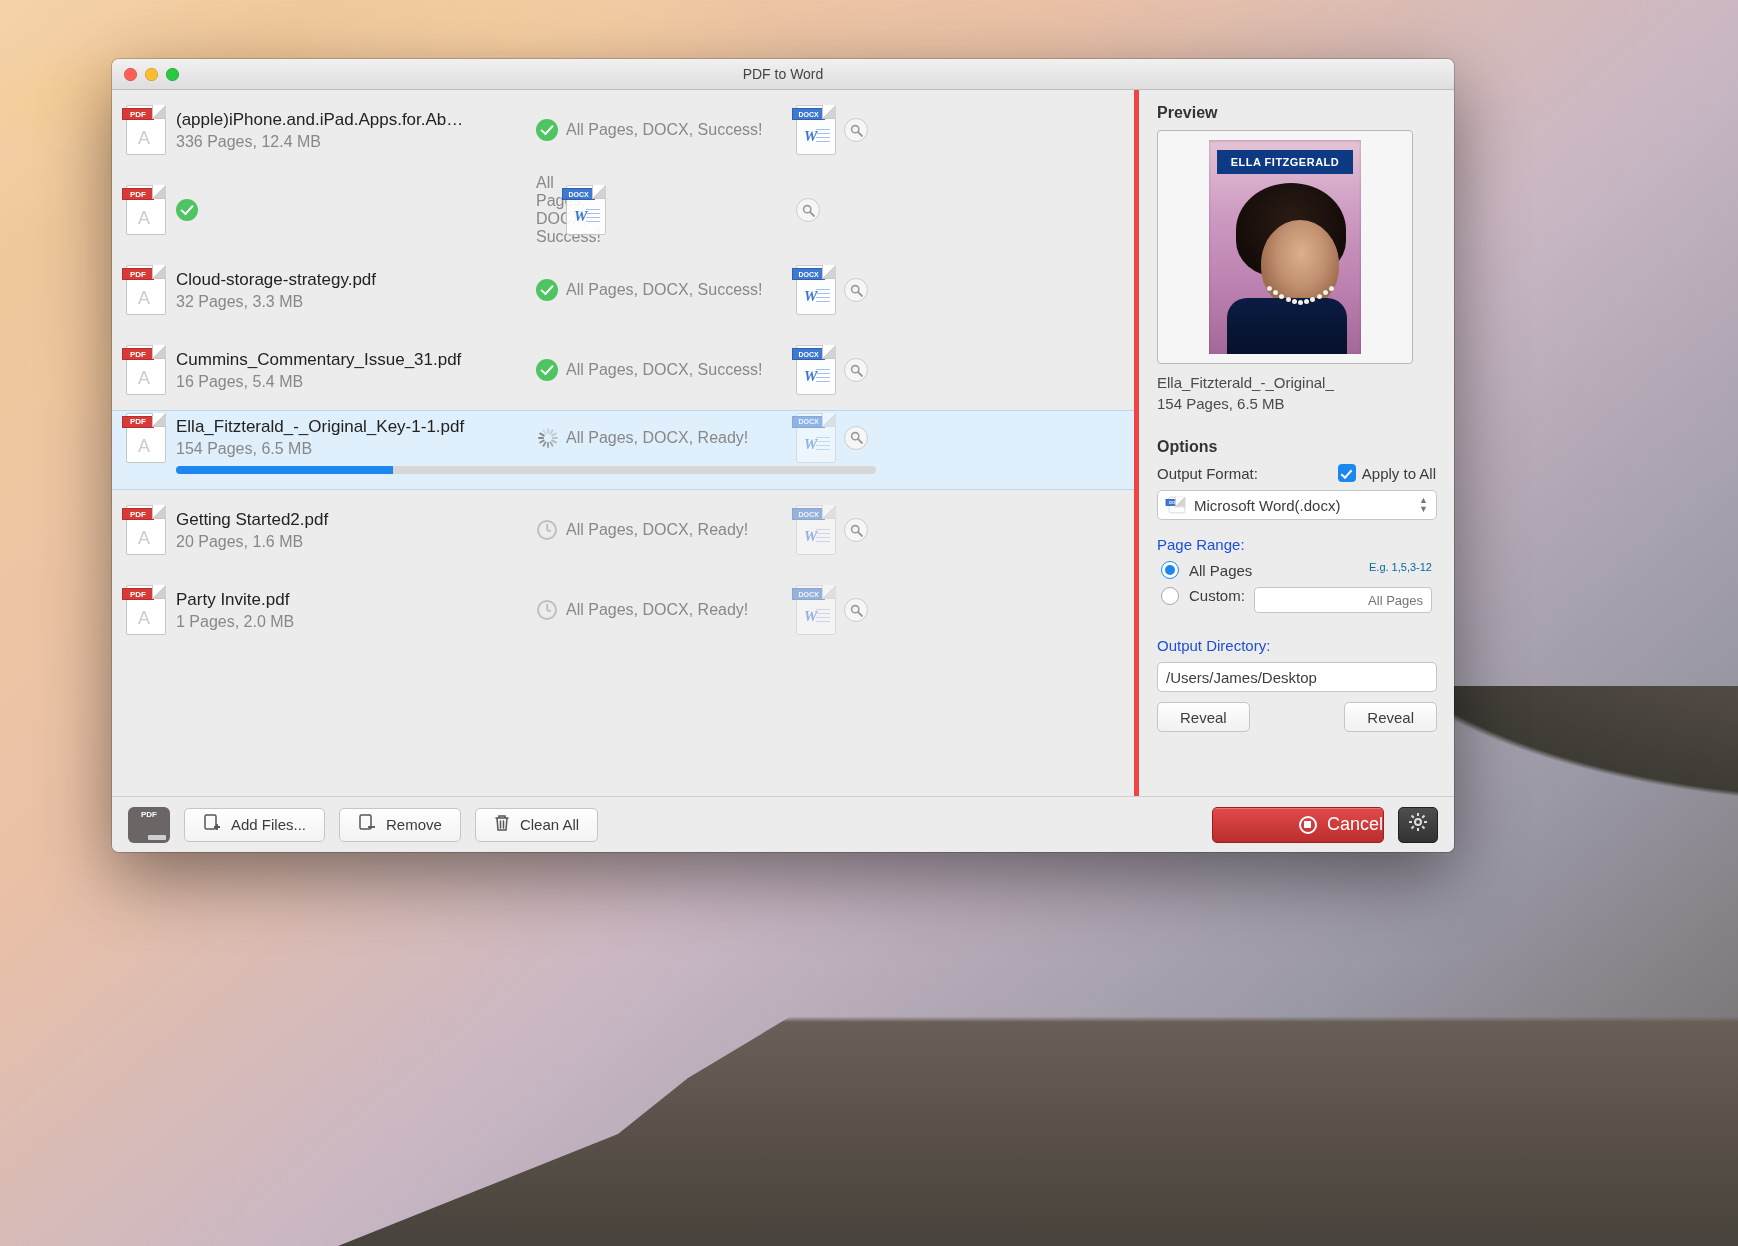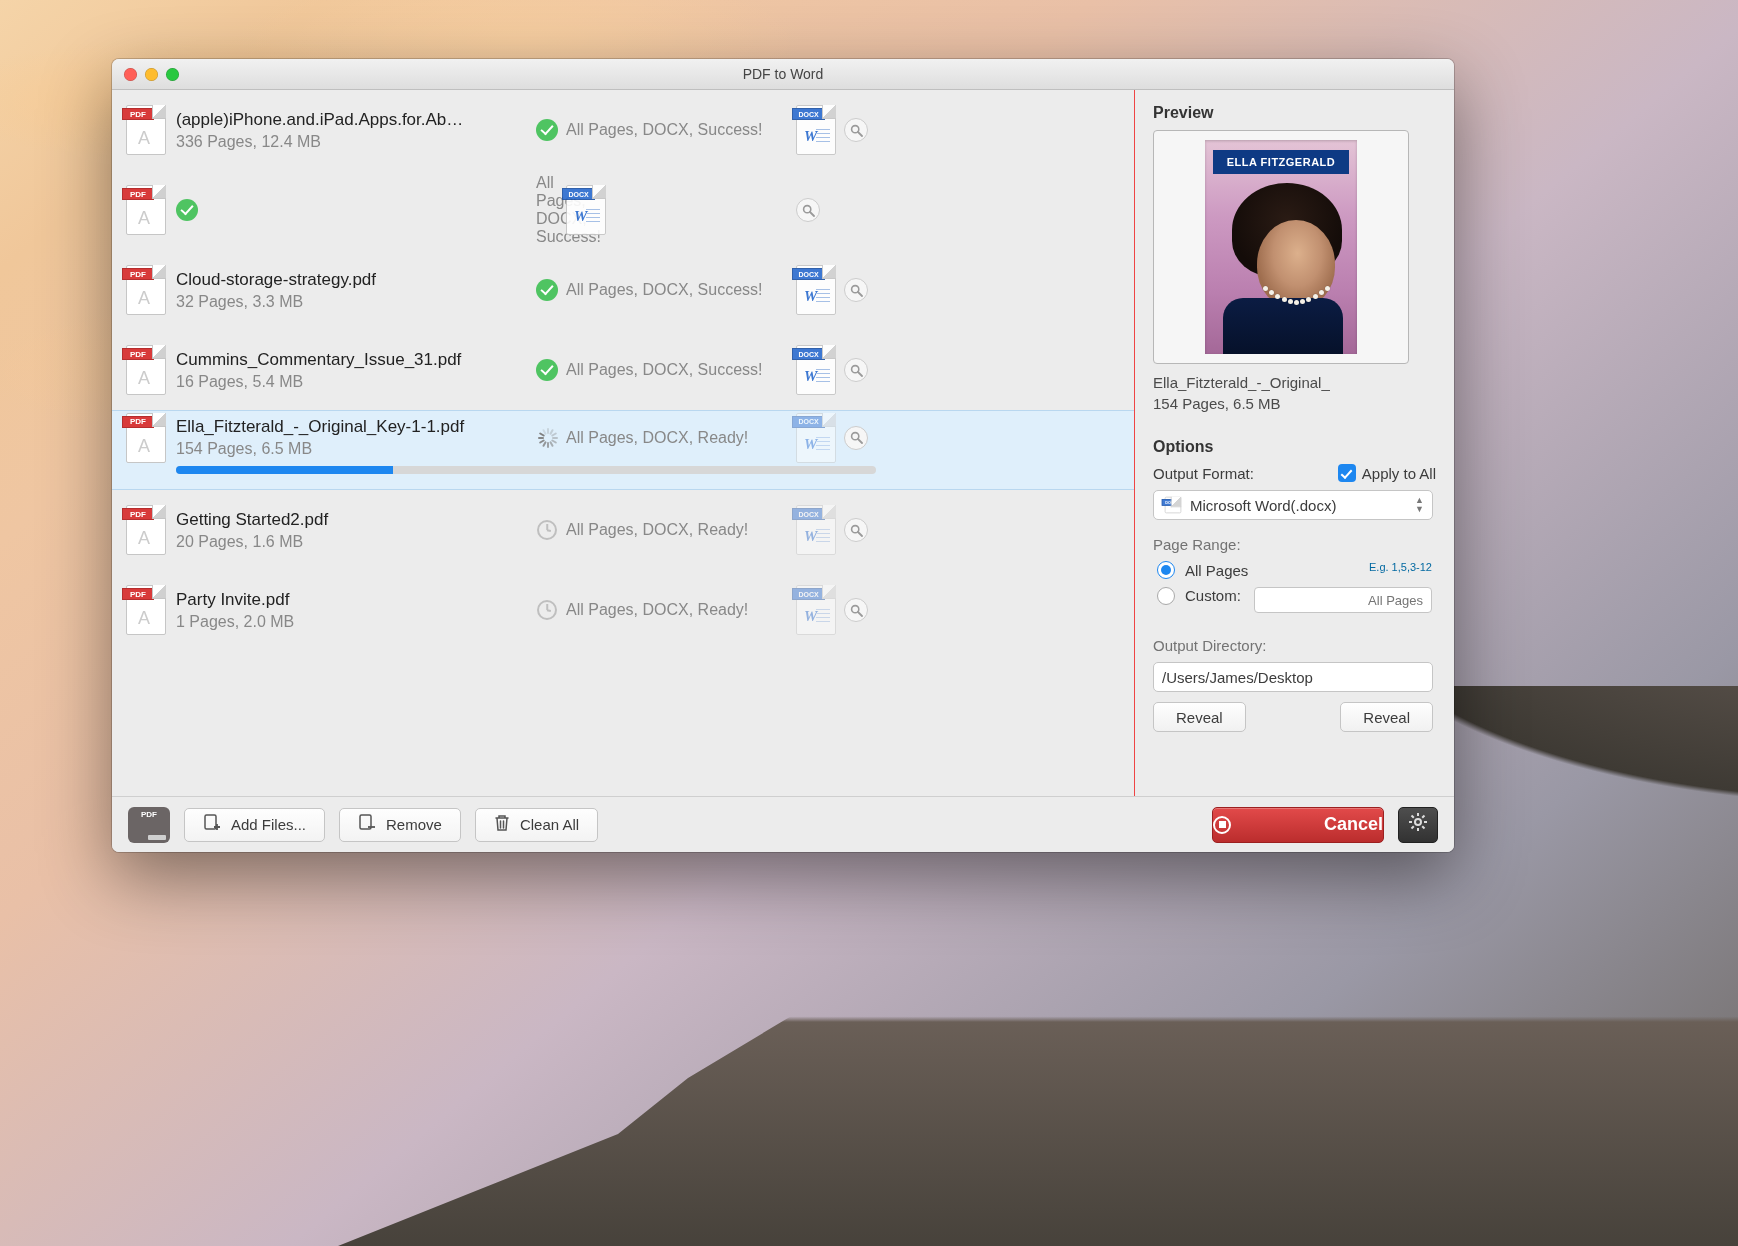--- a/index.html
+++ b/index.html
@@ -101,21 +101,21 @@
 .spinner span:nth-child(8){transform:rotate(210deg);opacity:.8;}
 .spinner span:nth-child(9){transform:rotate(240deg);opacity:.9;}
 .spinner span:nth-child(10){transform:rotate(270deg);opacity:.95;}
 .spinner span:nth-child(11){transform:rotate(300deg);opacity:1;}
 .spinner span:nth-child(12){transform:rotate(330deg);opacity:.2;}
 .reveal{width:24px;height:24px;border-radius:50%;background:#f6f6f6;border:1px solid #ccc;display:flex;align-items:center;justify-content:center;color:#aaa;font-size:13px;cursor:pointer;}
 .progress{grid-column:2 / span 5;height:8px;background:#d7d7d7;border-radius:4px;margin-top:-14px;position:relative;overflow:hidden}
 .progress i{display:block;height:100%;background:#1d87f0;}
 
 
-.sidebar{flex:0 0 320px;border-left:1px solid #ef4444;background:#ececec;padding:14px 18px 14px 18px;overflow:hidden;}
+.sidebar{flex:0 0 320px;border-left:5px solid #ef4444;background:#ececec;padding:14px 18px 14px 18px;overflow:hidden;}
 .side-h{font-size:16px;font-weight:700;color:#343434;margin-bottom:8px;}
 .preview-box{width:256px;height:234px;border:1px solid #b7b7b7;border-radius:4px;background:#f6f6f6;margin-bottom:10px;display:flex;align-items:center;justify-content:center;}
 .cover{width:152px;height:214px;background:linear-gradient(180deg,#e4c4d6 0%,#cd9ac2 35%,#bb80b0 70%,#a46898 100%);position:relative;box-shadow:0 1px 3px rgba(0,0,0,.2) inset;}
 .cover-title{position:absolute;top:10px;left:8px;right:8px;height:24px;background:#0e3a84;color:#fff;font-size:11px;font-weight:700;display:flex;align-items:center;justify-content:center;letter-spacing:.5px;}
 .cover-face{position:absolute;left:52px;top:80px;width:78px;height:88px;border-radius:50% 50% 46% 46%;background:radial-gradient(ellipse at 52% 38%,#dcb08c 0%,#c19070 42%,#9e6d4e 72%);}
 .cover-hair{position:absolute;left:27px;top:43px;width:110px;height:94px;background:radial-gradient(circle at 50% 40%,#2a1b14 0%,#140c09 72%);border-radius:55% 55% 42% 42%;}
 .cover-torso{position:absolute;left:18px;bottom:0;right:14px;height:56px;background:linear-gradient(#0b1c43,#06112a);border-radius:20px 20px 0 0;}
 .cover-pearls{position:absolute;left:58px;bottom:48px;width:68px;height:20px;}
 .cover-pearls i{position:absolute;width:5px;height:5px;border-radius:50%;background:#f5f1e8;box-shadow:0 0 1px rgba(0,0,0,.4);}
 .side-meta{font-size:15px;color:#4b4b4b;margin:0 0 26px 0;max-width:256px;white-space:nowrap;overflow:hidden;}
@@ -135,25 +135,25 @@
 .small-btn{height:30px;padding:0 22px;background:linear-gradient(#fefefe,#f1f1f1);border:1px solid #c5c5c5;border-radius:5px;font-size:15px;color:#3c3c3c;cursor:pointer;}
 .btn-pair{display:flex;gap:0;justify-content:space-between;width:280px;}
 
 
 .toolbar{height:55px;flex:0 0 55px;background:#ececec;display:flex;align-items:center;padding:0 16px;gap:14px;}
 .app-logo{width:42px;height:36px;background:#6b6565;border-radius:6px;position:relative;color:#fff;font-size:8px;font-weight:700;display:flex;align-items:flex-start;justify-content:center;padding-top:3px;}
 .app-logo:after{content:"";position:absolute;right:4px;bottom:3px;width:18px;height:5px;background:#cfcfcf;border-radius:1px;}
 .tbtn{height:34px;padding:0 18px;background:linear-gradient(#fefefe,#f3f3f3);border:1px solid #c5c5c5;border-radius:5px;font-size:15px;color:#3c3c3c;display:flex;align-items:center;gap:10px;cursor:pointer;}
 .icn{font-size:15px;color:#4a4a4a;}
 .spacer{flex:1;}
-.cancel{height:36px;width:172px;background:linear-gradient(#e24a4a,#bb2d2d);border:1px solid #9c2020;border-radius:5px;color:#fff;font-size:18px;display:flex;align-items:center;justify-content:space-between;gap:10px;cursor:pointer;box-shadow:inset 0 1px 0 rgba(255,255,255,.25);font-weight:bold;}
+.cancel{height:36px;width:172px;background:linear-gradient(#e24a4a,#bb2d2d);border:1px solid #9c2020;border-radius:5px;color:#fff;font-size:18px;display:flex;align-items:center;justify-content:flex-end;gap:10px;cursor:pointer;box-shadow:inset 0 1px 0 rgba(255,255,255,.25);}
 .cancel .ring{width:18px;height:18px;border-radius:50%;border:2px solid #fff;display:flex;align-items:center;justify-content:center;}
 .cancel .ring:after{content:"";width:7px;height:7px;background:#fff;}
 .gear{height:36px;width:40px;background:linear-gradient(#4e4e4e,#323232);border:1px solid #222;border-radius:5px;color:#ddd;display:flex;align-items:center;justify-content:center;font-size:18px;cursor:pointer;}
-.label-block{margin:12px 0 3px;font-size:15px;color:#737373;}
+.label-block{margin:12px 0 3px;font-size:15px;color:#1d4ed8;}
 </style>
 </head>
 <body>
 
 <div class="sky-clouds"></div>
 <div class="mountain"></div>
 
 <div class="window">
 
   <div class="titlebar">

